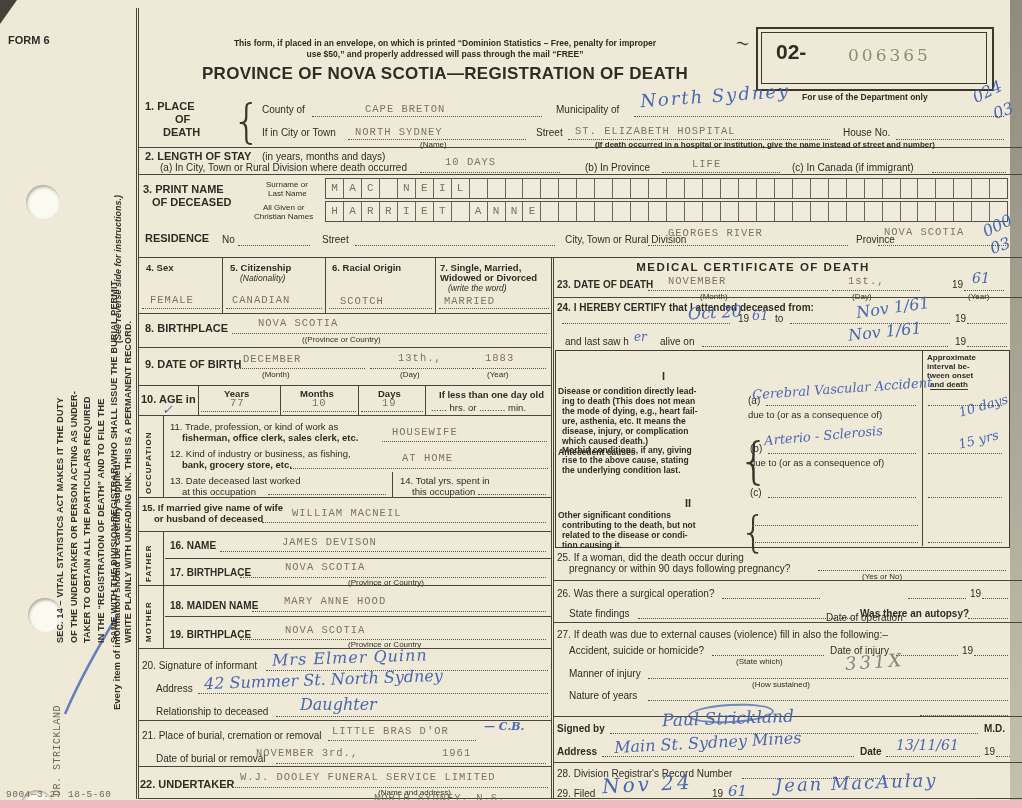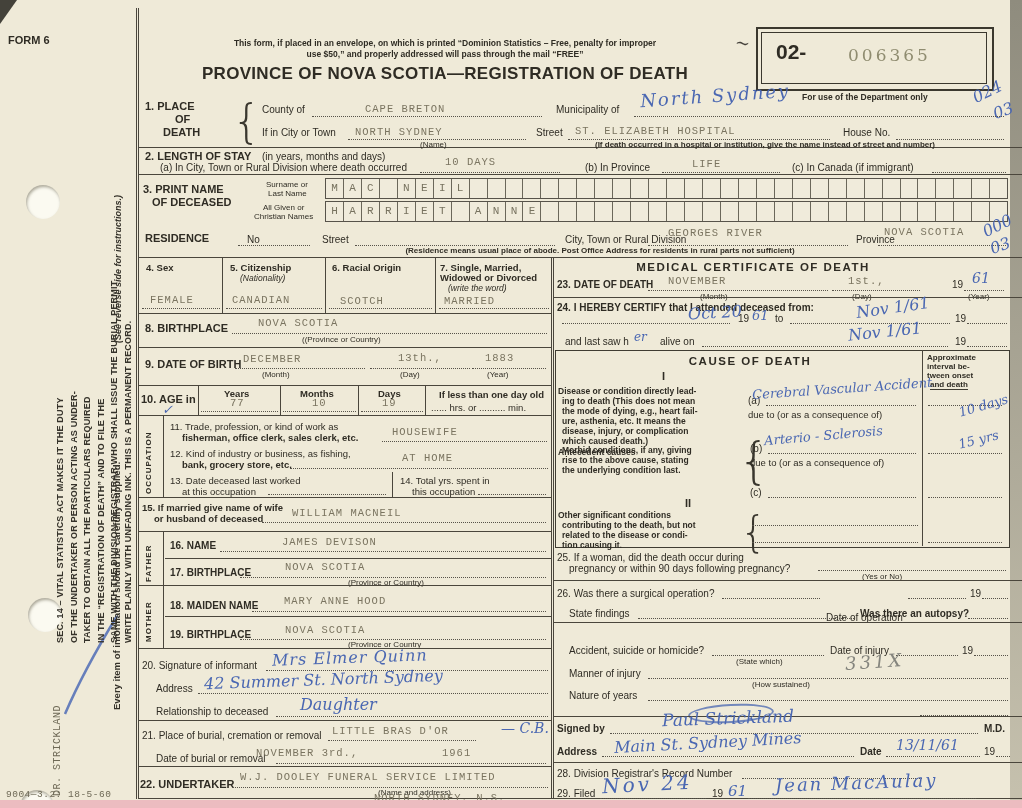--- a/index.html
+++ b/index.html
@@ -194,31 +194,30 @@
       <span class="cell"></span>
       <span class="cell"></span>
       <span class="cell"></span>
       <span class="cell"></span>
       <span class="cell"></span>
       <span class="cell"></span>
       <span class="cell"></span>
     </div>
 
   <span class="a lb11" style="left:145px;top:232px;">RESIDENCE</span>
-  <span class="a lbn" style="left:222px;top:234px;margin-left:25px;">No</span>
+  <span class="a lbn" style="left:222px;top:234px;">No</span>
   <div class="dots" style="left:238px;top:244px;width:72px;"></div>
   <span class="a lbn" style="left:322px;top:234px;">Street</span>
   <div class="dots" style="left:355px;top:244px;width:200px;"></div>
   <span class="a lbn" style="left:565px;top:234px;">City, Town or Rural Division</span>
   <div class="dots" style="left:648px;top:244px;width:200px;"></div>
   <span class="a typed" style="left:668px;top:227px;">GEORGES RIVER</span>
   <span class="a lbn" style="left:856px;top:234px;">Province</span>
   <div class="dots" style="left:878px;top:244px;width:128px;"></div>
   <span class="a typed" style="left:884px;top:226px;">NOVA SCOTIA</span>
-  <div class="a sm" style="left:320px;top:246px;width:560px;text-align:center;">(Residence means usual place of abode. Post Office Address for residents in rural parts not sufficient)</div>
   <span class="a hw" style="left:982px;top:216px;font-size:16px;transform:rotate(-26deg);">000</span>
   <span class="a hw" style="left:990px;top:236px;font-size:16px;transform:rotate(-20deg);">03</span>
 
   <div class="vline" style="left:222px;top:257px;height:56px;"></div>
   <div class="vline" style="left:325px;top:257px;height:56px;"></div>
   <div class="vline" style="left:435px;top:257px;height:56px;"></div>
   <div class="rule" style="left:138px;top:313px;width:413px;"></div>
   <span class="a lb9" style="left:146px;top:262px;font-weight:bold;">4. Sex</span>
   <span class="a lb9" style="left:230px;top:262px;font-weight:bold;">5. Citizenship</span>
   <span class="a it" style="left:240px;top:273px;">(Nationality)</span>
@@ -327,21 +326,21 @@
   <div class="dots" style="left:198px;top:692px;width:350px;"></div>
   <span class="a hw" style="left:204px;top:670px;font-size:16px;transform:rotate(-2deg);">42 Summer St. North Sydney</span>
   <span class="a lbn" style="left:156px;top:706px;">Relationship to deceased</span>
   <div class="dots" style="left:276px;top:715px;width:272px;"></div>
   <span class="a hw" style="left:300px;top:695px;font-size:16px;">Daughter</span>
   <div class="rule" style="left:138px;top:720px;width:413px;"></div>
 
   <span class="a lbn" style="left:142px;top:730px;">21. Place of burial, cremation or removal</span>
   <div class="dots" style="left:328px;top:739px;width:148px;"></div>
   <span class="a typed" style="left:332px;top:725px;">LITTLE BRAS D'OR</span>
-  <span class="a hw" style="left:501px;top:720px;font-size:14px;">— C.B.</span>
+  <span class="a hw" style="left:484px;top:720px;font-size:11px;font-weight:bold;">— C.B.</span>
   <span class="a lbn" style="left:156px;top:753px;">Date of burial or removal</span>
   <div class="dots" style="left:276px;top:762px;width:270px;"></div>
   <span class="a typed" style="left:256px;top:747px;">NOVEMBER  3rd.,</span>
   <span class="a typed" style="left:442px;top:747px;">1961</span>
   <div class="rule" style="left:138px;top:766px;width:413px;"></div>
 
   <span class="a lb11" style="left:140px;top:778px;">22. UNDERTAKER</span>
   <div class="dots" style="left:232px;top:786px;width:316px;"></div>
   <span class="a typed" style="left:240px;top:771px;">W.J. DOOLEY FUNERAL SERVICE LIMITED</span>
   <span class="a smn" style="left:378px;top:788px;">(Name and address)</span>
@@ -374,21 +373,20 @@
   <span class="a lbn" style="left:565px;top:336px;">and last saw h</span>
   <span class="a hw" style="left:634px;top:330px;font-size:12px;">er</span>
   <span class="a lbn" style="left:660px;top:336px;">alive on</span>
   <div class="dots" style="left:702px;top:345px;width:246px;"></div>
   <span class="a hw" style="left:848px;top:322px;font-size:16px;transform:rotate(-6deg);">Nov 1/61</span>
   <span class="a lbn" style="left:955px;top:336px;">19</span>
   <div class="dots" style="left:967px;top:345px;width:40px;"></div>
 
   <div class="a" style="left:555px;top:350px;width:453px;height:196px;border:1.5px solid #3f3c32;"></div>
   <div class="vline" style="left:922px;top:350px;height:196px;"></div>
-  <div class="a" style="left:610px;top:355px;width:280px;text-align:center;font-weight:bold;font-size:11.5px;letter-spacing:1.5px;">CAUSE OF DEATH</div>
   <span class="a sm" style="left:927px;top:353px;">Approximate</span>
   <span class="a sm" style="left:927px;top:362px;">interval be-</span>
   <span class="a sm" style="left:927px;top:371px;">tween onset</span>
   <span class="a sm" style="left:930px;top:380px;border-bottom:1px solid #3f3c32;">and death</span>
   <span class="a lb11" style="left:662px;top:370px;">I</span>
   <span class="a sm85" style="left:558px;top:386px;">Disease or condition directly lead-</span>
   <span class="a sm85" style="left:562px;top:396px;">ing to death (This does not mean</span>
   <span class="a sm85" style="left:562px;top:406px;">the mode of dying, e.g., heart fail-</span>
   <span class="a sm85" style="left:562px;top:416px;">ure, asthenia, etc. It means the</span>
   <span class="a sm85" style="left:562px;top:426px;">disease, injury, or complication</span>
@@ -434,20 +432,21 @@
   <span class="a lbn" style="left:826px;top:588px;margin-top:24px;">Date of operation</span>
   <div class="dots" style="left:908px;top:597px;width:58px;"></div>
   <span class="a lbn" style="left:970px;top:588px;">19</span>
   <div class="dots" style="left:982px;top:597px;width:26px;"></div>
   <span class="a lbn" style="left:569px;top:608px;">State findings</span>
   <div class="dots" style="left:638px;top:617px;width:216px;"></div>
   <span class="a lbl" style="left:860px;top:608px;">Was there an autopsy?</span>
   <div class="dots" style="left:968px;top:617px;width:40px;"></div>
   <div class="rule" style="left:553px;top:622px;width:469px;"></div>
 
+  <span class="a lbn" style="left:557px;top:629px;">27. If death was due to external causes (violence) fill in also the following:–</span>
   <span class="a lbn" style="left:569px;top:645px;">Accident, suicide or homicide?</span>
   <div class="dots" style="left:712px;top:654px;width:112px;"></div>
   <span class="a smn" style="left:736px;top:657px;">(State which)</span>
   <span class="a lbn" style="left:830px;top:645px;">Date of injury</span>
   <div class="dots" style="left:896px;top:654px;width:62px;"></div>
   <span class="a lbn" style="left:962px;top:645px;">19</span>
   <div class="dots" style="left:974px;top:654px;width:34px;"></div>
   <span class="a lbn" style="left:569px;top:668px;">Manner of injury</span>
   <div class="dots" style="left:648px;top:677px;width:360px;"></div>
   <span class="a smn" style="left:752px;top:680px;">(How sustained)</span>

